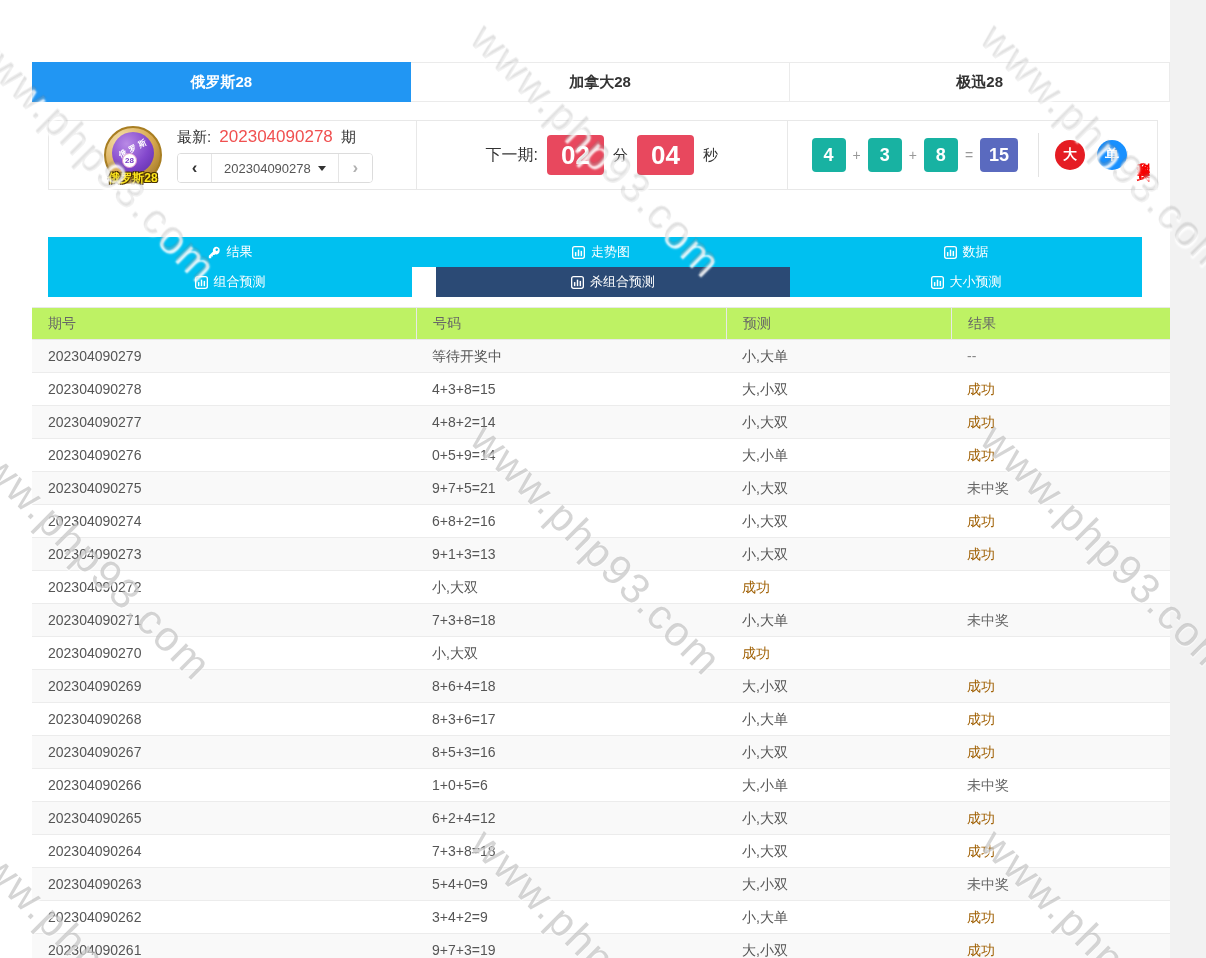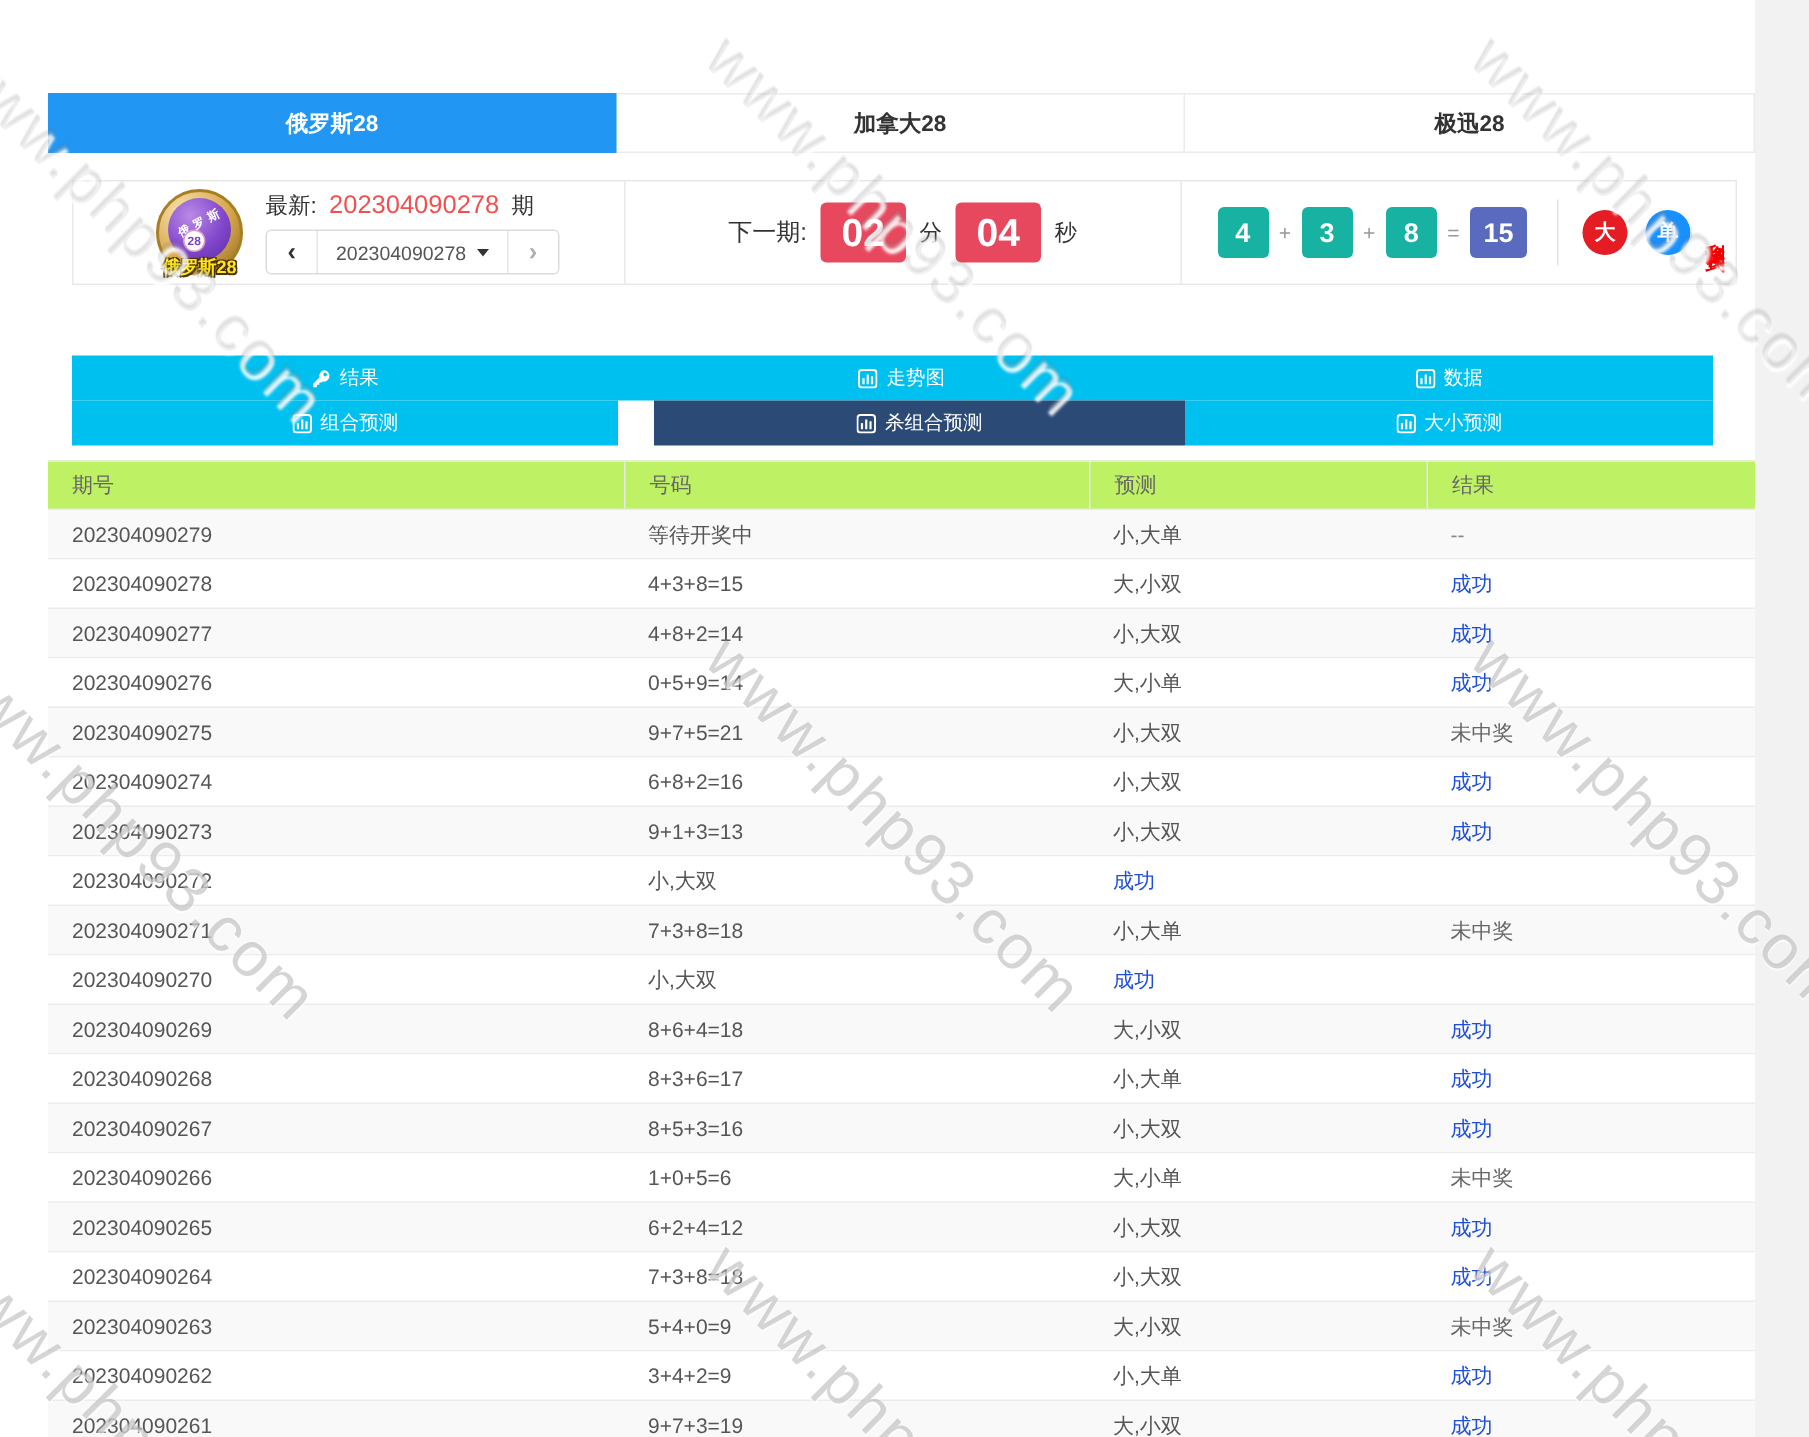--- a/index.html
+++ b/index.html
@@ -63,21 +63,21 @@
   .menu-item svg { display:block; }
 
   
   .table { position:absolute; left:32px; top:307px; width:1138px; }
   .thead { display:grid; grid-template-columns:384px 310px 225px auto; height:33px; background:#bef264; border-top:1px solid #e8e8e8; border-bottom:1px solid #e8e8e8; }
   .thead .cell { font-size:14px; color:#666; line-height:31px; padding-left:16px; border-left:1px solid #e8e8e8; }
   .thead .cell:first-child { border-left:none; }
   .trow { display:grid; grid-template-columns:384px 310px 225px auto; height:33px; border-bottom:1px solid #ececec; background:#fff; }
   .trow.alt { background:#f9f9f9; }
   .trow .cell { font-size:14px; color:#555; line-height:32px; padding-left:16px; white-space:nowrap; overflow:hidden; }
-  .cell.res-success { color:#1d4ed8; }
+  .cell.res-success { color:#a16207; }
   .cell.res-miss { color:#666; }
   .cell.res-pending { color:#888; }
 
   
   .wm { position:absolute; z-index:6; pointer-events:none; font-size:42px; letter-spacing:2px; white-space:nowrap;
         transform:rotate(45deg); transform-origin:left top;
         color:rgba(175,175,175,0.16); text-shadow:2px 2px 2px rgba(255,255,255,0.9), -1px -1px 1px rgba(120,120,120,0.15); }
   .wm.strong { color:rgba(150,150,150,0.40); text-shadow:1px 1px 1px rgba(255,255,255,0.7); }
   .wm1 { left:-10px; top:20px; } .wm2 { left:495px; top:15px; } .wm3 { left:1005px; top:15px; }
   .wm4 { left:-15px; top:420px; } .wm5 { left:495px; top:415px; } .wm6 { left:1005px; top:415px; }

